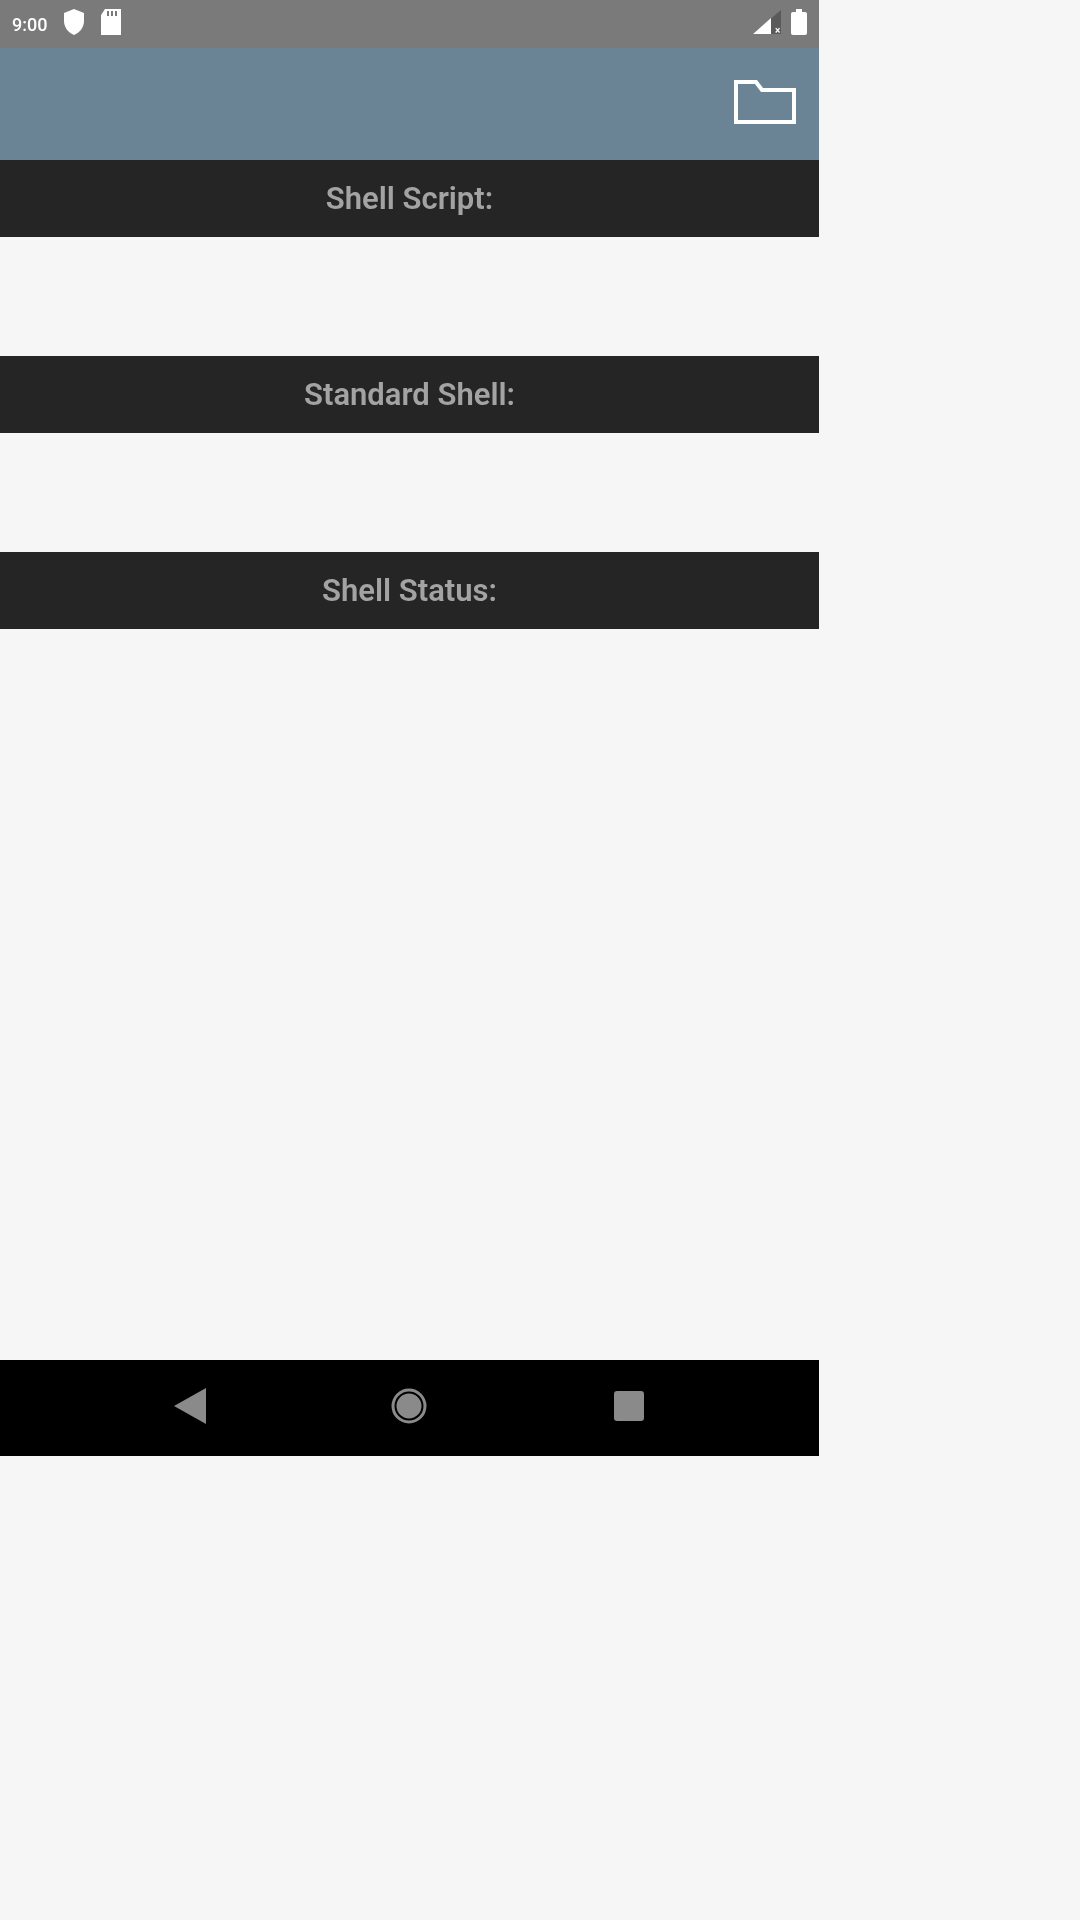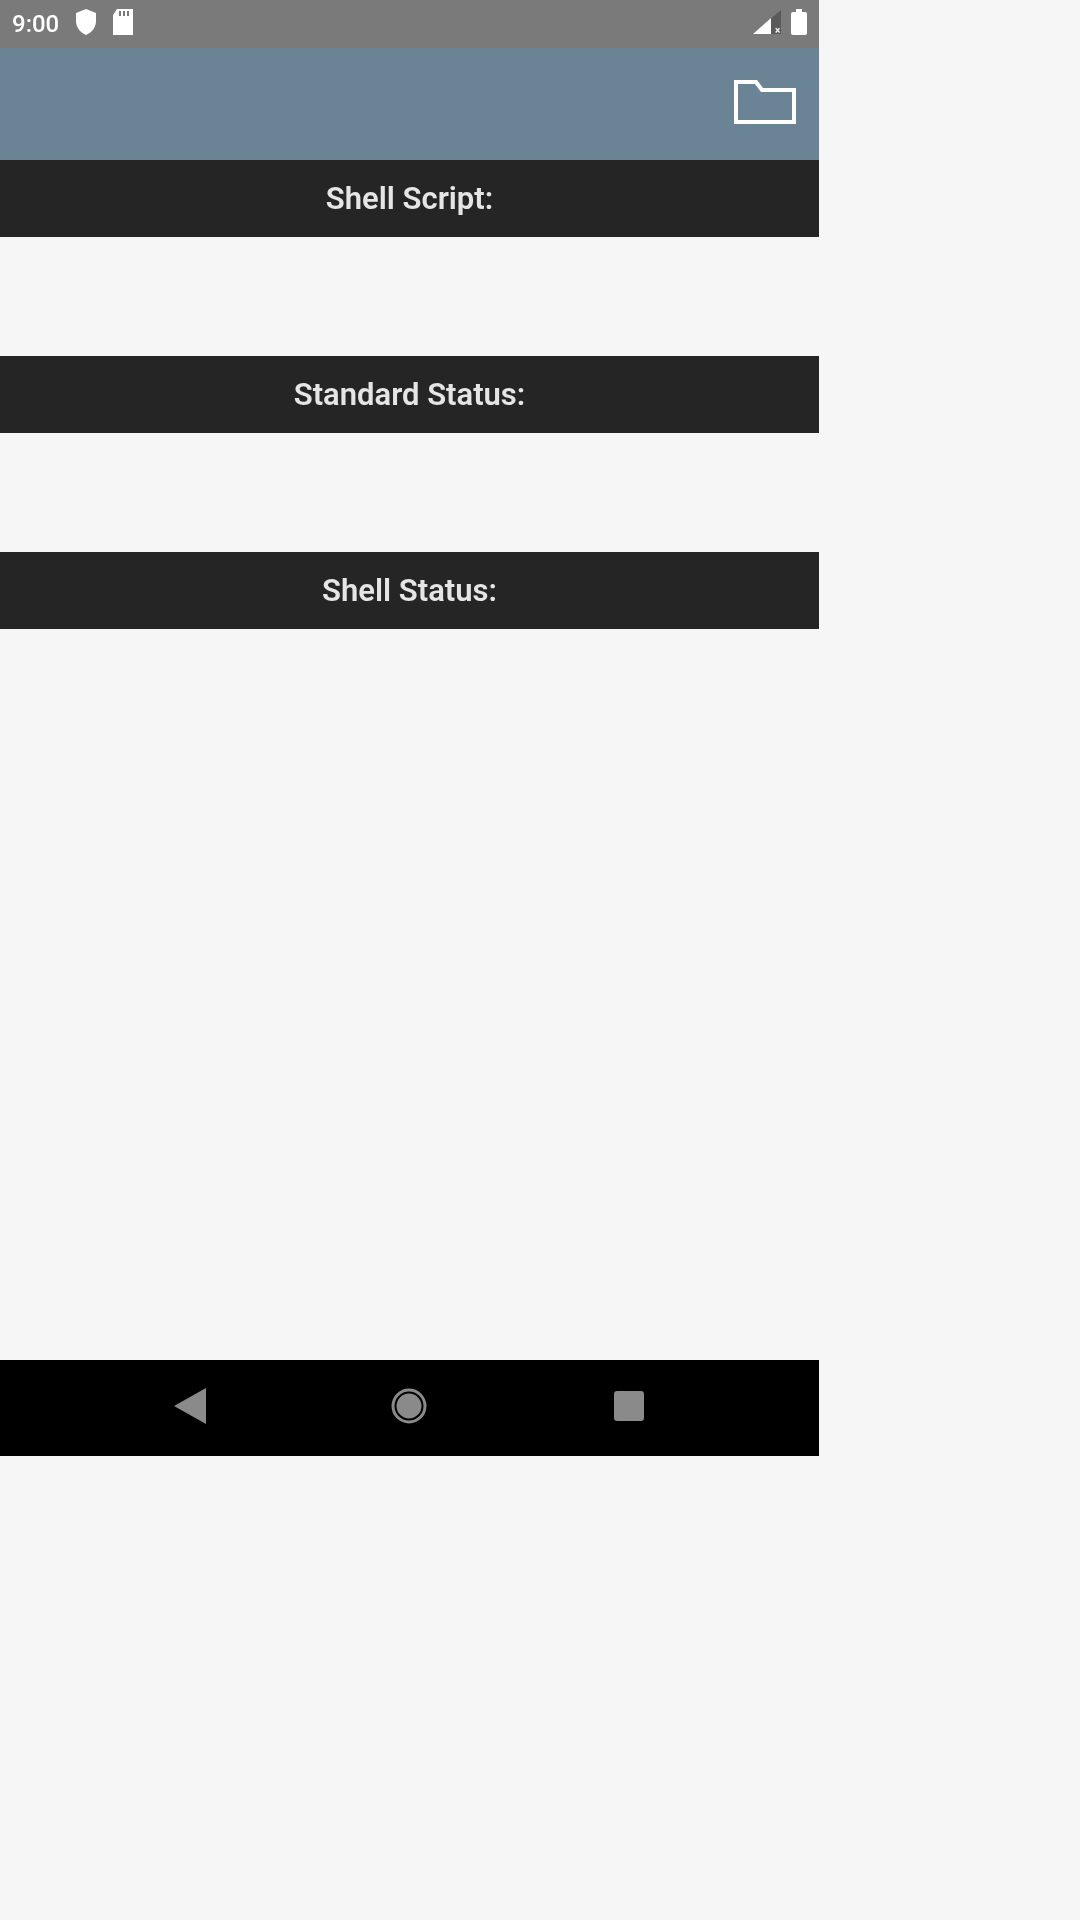--- a/index.html
+++ b/index.html
@@ -23,21 +23,21 @@
       align-items: center;
       padding: 0 12px;
       color: #fff;
     }
     .status-left {
       display: flex;
       align-items: center;
       gap: 16px;
     }
     .status-time {
-      font-size: 24px;
+      font-size: 18px;
       font-weight: 500;
     }
     .status-right {
       margin-left: auto;
       display: flex;
       align-items: center;
       gap: 10px;
     }
     .app-bar {
       height: 112px;
@@ -49,21 +49,21 @@
     }
     .folder-button {
       display: flex;
       align-items: center;
       justify-content: center;
       width: 72px;
       height: 72px;
     }
     .section-header {
       background: #252525;
-      color: #e5e5e5;
+      color: #a3a3a3;
       text-align: center;
       font-size: 31px;
       font-weight: 600;
       padding: 20px 0;
     }
     .content-area {
       background: #f6f6f6;
       height: 119px;
     }
     .remaining-area {
@@ -130,21 +130,21 @@
   </div>
 </div>
 
 <div class="section-header">
   <span>Shell Script:</span>
 </div>
 
 <div class="content-area"></div>
 
 <div class="section-header">
-  <span>Standard Status:</span>
+  <span>Standard Shell:</span>
 </div>
 
 <div class="content-area"></div>
 
 <div class="section-header">
   <span>Shell Status:</span>
 </div>
 
 <div class="remaining-area"></div>
 

